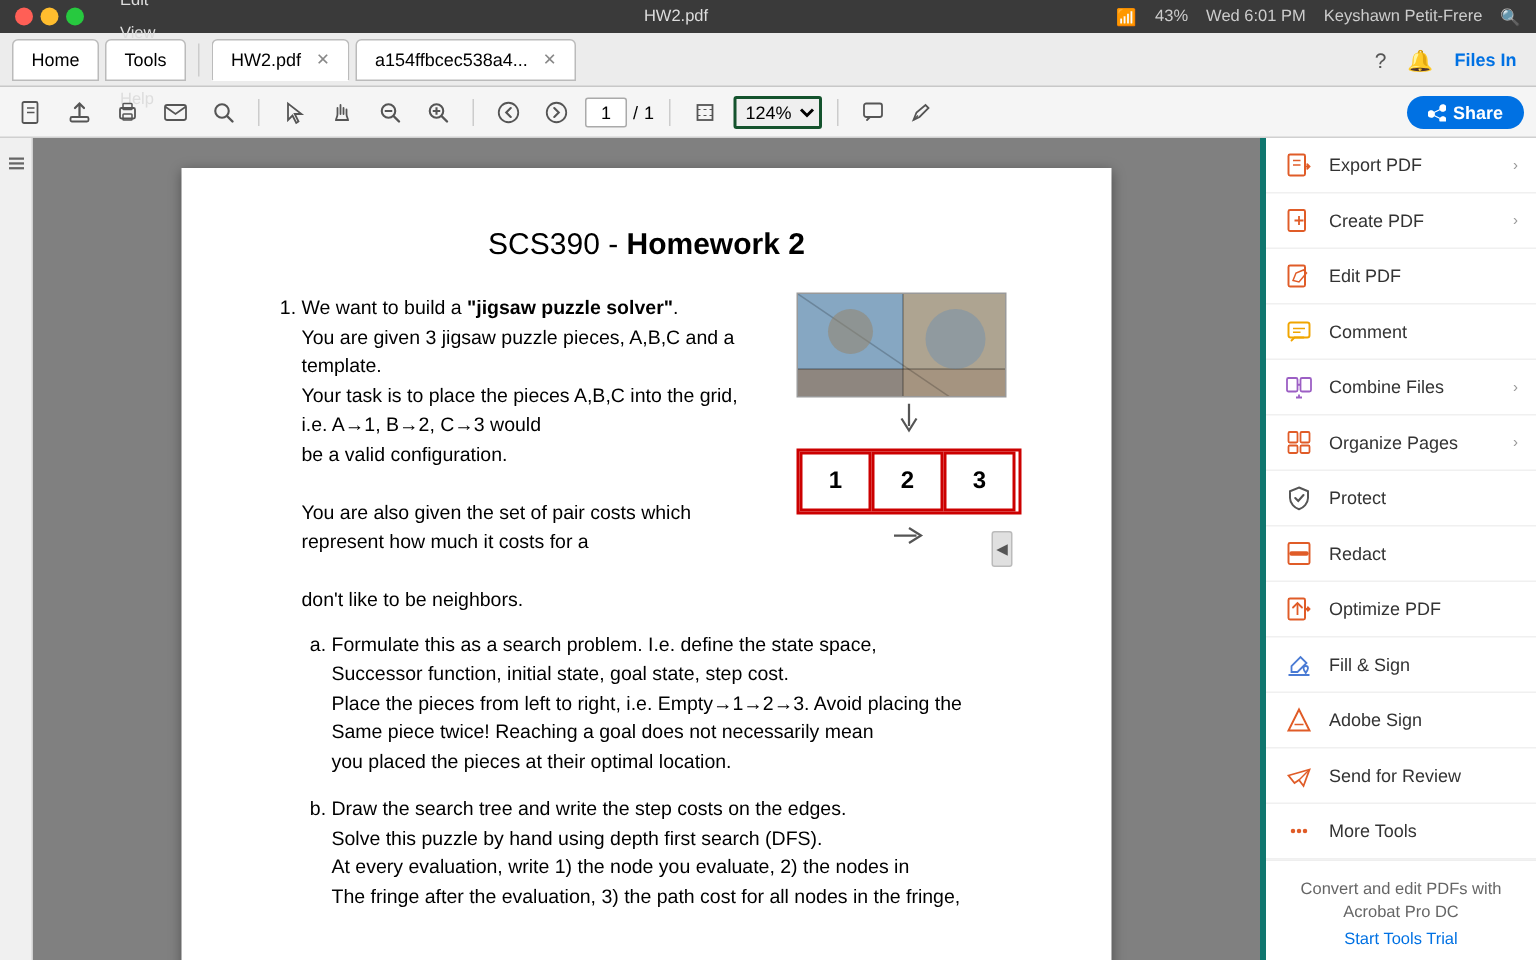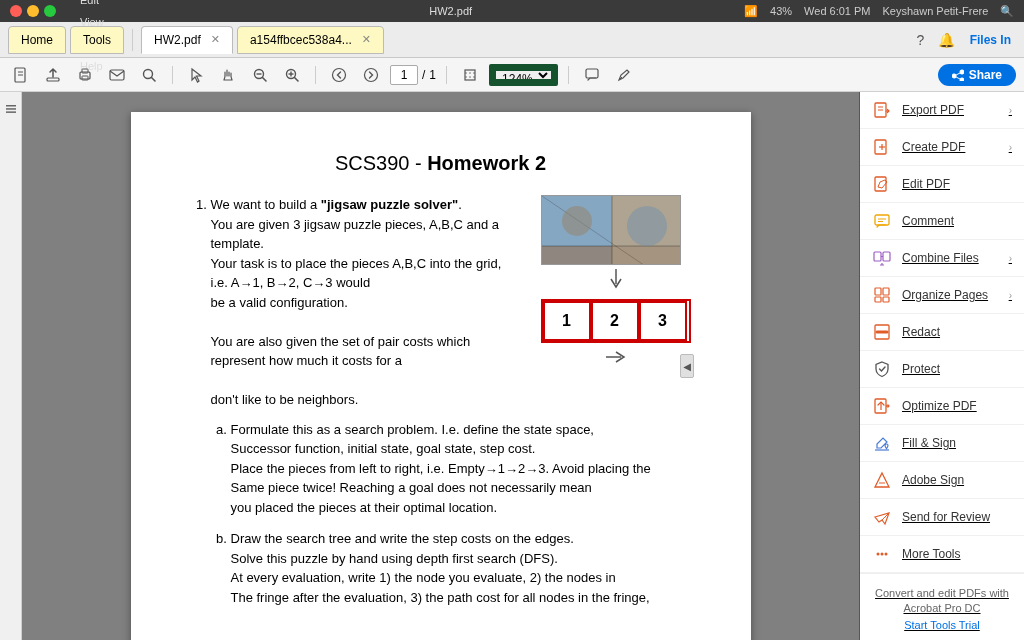--- a/index.html
+++ b/index.html
@@ -11,47 +11,47 @@
     .top-bar-right { display: flex; gap: 12px; font-size: 11px; color: #ccc; }
     .traffic-lights { display: flex; gap: 5px; margin-right: 8px; }
     .tl { width: 12px; height: 12px; border-radius: 50%; }
     .tl-red { background: #ff5f56; }
     .tl-yellow { background: #ffbd2e; }
     .tl-green { background: #27c93f; }
     .top-bar-left-inner { display: flex; align-items: center; gap: 16px; }
 
     
     .toolbar { background: #ececec; border-bottom: 1px solid #c8c8c8; height: 36px; display: flex; align-items: center; padding: 0 8px; gap: 4px; }
-    .toolbar-tab { background: #fef9c3; border: 1px solid #bbb; border-radius: 4px 4px 0 0; padding: 4px 12px; font-size: 12px; display: flex; align-items: center; gap: 6px; cursor: pointer; height: 28px; }
+    .toolbar-tab { background: #ffffff; border: 1px solid #bbb; border-radius: 4px 4px 0 0; padding: 4px 12px; font-size: 12px; display: flex; align-items: center; gap: 6px; cursor: pointer; height: 28px; }
     .toolbar-tab.active { background: #fff; border-bottom-color: #fff; }
 
     
     .nav-bar { background: #f5f5f5; border-bottom: 1px solid #d0d0d0; height: 34px; display: flex; align-items: center; padding: 0 8px; gap: 6px; }
     .nav-icon-btn { background: none; border: none; cursor: pointer; padding: 3px 5px; color: #555; font-size: 14px; display: flex; align-items: center; }
     .nav-icon-btn:disabled { color: #bbb; cursor: default; }
     .nav-separator { width: 1px; height: 18px; background: #ccc; margin: 0 4px; }
     .page-nav { display: flex; align-items: center; gap: 4px; font-size: 12px; }
     .page-input { width: 28px; height: 20px; border: 1px solid #aaa; text-align: center; font-size: 12px; border-radius: 2px; }
-    .zoom-select { height: 22px; border: 7px solid #14532d; font-size: 12px; border-radius: 2px; padding: 0 2px; }
+    .zoom-select { height: 22px; border: 2px solid #14532d; font-size: 12px; border-radius: 2px; padding: 0 2px; }
     .nav-spacer { flex: 1; }
     .share-btn { background: #0071e3; color: white; border: none; border-radius: 14px; padding: 4px 14px; font-size: 12px; font-weight: 600; cursor: pointer; display: flex; align-items: center; gap: 5px; }
 
     
     .main-layout { display: flex; height: calc(640px - 22px - 36px - 34px); }
 
     
     .left-sidebar { width: 22px; background: #f0f0f0; border-right: 1px solid #d0d0d0; display: flex; flex-direction: column; align-items: center; padding-top: 8px; gap: 4px; }
     .left-sidebar-btn { width: 18px; height: 18px; background: none; border: none; cursor: pointer; color: #666; font-size: 10px; display: flex; align-items: center; justify-content: center; }
 
     
     .pdf-area { flex: 1; background: #808080; overflow-y: auto; display: flex; justify-content: center; padding: 20px; position: relative; }
     .pdf-page { background: white; width: 620px; min-height: 800px; padding: 40px 60px; box-shadow: 0 2px 8px rgba(0,0,0,0.4); }
 
     
-    .right-panel { width: 165px; background: #fff; border-left: 1px solid #0f766e; overflow-y: auto; display: flex; flex-direction: column; text-decoration: underline; }
+    .right-panel { width: 184px; background: #fff; border-left: 4px solid #0f766e; overflow-y: auto; display: flex; flex-direction: column; }
     .panel-item { display: flex; align-items: center; padding: 8px 12px; border-bottom: 1px solid #f0f0f0; cursor: pointer; gap: 10px; font-size: 12px; color: #333; }
     .panel-icon { width: 20px; height: 20px; display: flex; align-items: center; justify-content: center; flex-shrink: 0; }
     .panel-item-label { flex: 1; font-size: 12px; }
     .panel-chevron { color: #999; font-size: 10px; }
     .panel-footer { margin-top: auto; padding: 12px; text-align: center; border-top: 1px solid #eee; }
     .panel-footer-text { font-size: 11px; color: #666; line-height: 1.4; margin-bottom: 0; }
     .start-free-trial { color: #0071e3; font-size: 11px; text-decoration: none; cursor: pointer; }
 
     
     .pdf-title { text-align: center; font-size: 20px; font-weight: normal; margin-bottom: 20px; }
@@ -437,37 +437,37 @@
           <rect x="10" y="2" width="6" height="7" rx="0.8" stroke="#e05c28" stroke-width="1.2" fill="none"></rect>
           <rect x="2" y="11" width="6" height="5" rx="0.8" stroke="#e05c28" stroke-width="1.2" fill="none"></rect>
           <rect x="10" y="11" width="6" height="5" rx="0.8" stroke="#e05c28" stroke-width="1.2" fill="none"></rect>
         </svg>
       </div>
       <span class="panel-item-label">Organize Pages</span>
       <span class="panel-chevron">›</span>
     </div>
 
     <div class="panel-item">
+      <div class="panel-icon icon-protect">
+        <svg width="18" height="18" viewBox="0 0 18 18" fill="none">
+          <path d="M9 2 L15 4.5 L15 9 C15 12.5 12 15.5 9 16.5 C6 15.5 3 12.5 3 9 L3 4.5 Z" stroke="#555" stroke-width="1.3" fill="none"></path>
+          <path d="M6.5 9 L8.5 11 L12 7" stroke="#555" stroke-width="1.4" stroke-linecap="round" fill="none"></path>
+        </svg>
+      </div>
+      <span class="panel-item-label">Protect</span>
+    </div>
+
+    <div class="panel-item">
       <div class="panel-icon icon-redact">
         <svg width="18" height="18" viewBox="0 0 18 18" fill="none">
           <rect x="2" y="2" width="14" height="14" rx="1" stroke="#e05c28" stroke-width="1.3" fill="none"></rect>
           <path d="M4 9 L14 9" stroke="#e05c28" stroke-width="3" stroke-linecap="round"></path>
         </svg>
       </div>
       <span class="panel-item-label">Redact</span>
-    </div>
-
-    <div class="panel-item">
-      <div class="panel-icon icon-protect">
-        <svg width="18" height="18" viewBox="0 0 18 18" fill="none">
-          <path d="M9 2 L15 4.5 L15 9 C15 12.5 12 15.5 9 16.5 C6 15.5 3 12.5 3 9 L3 4.5 Z" stroke="#555" stroke-width="1.3" fill="none"></path>
-          <path d="M6.5 9 L8.5 11 L12 7" stroke="#555" stroke-width="1.4" stroke-linecap="round" fill="none"></path>
-        </svg>
-      </div>
-      <span class="panel-item-label">Protect</span>
     </div>
 
     <div class="panel-item">
       <div class="panel-icon icon-optimize">
         <svg width="18" height="18" viewBox="0 0 18 18" fill="none">
           <rect x="2" y="2" width="11" height="14" rx="1" stroke="#e05c28" stroke-width="1.3" fill="none"></rect>
           <path d="M5 8 L8 5 L11 8" stroke="#e05c28" stroke-width="1.2" stroke-linecap="round" fill="none"></path>
           <line x1="8" y1="5" x2="8" y2="13" stroke="#e05c28" stroke-width="1.2"></line>
           <path d="M13 9 L16 9" stroke="#e05c28" stroke-width="1.5"></path>
           <path d="M14.5 7.5 L16 9 L14.5 10.5" stroke="#e05c28" stroke-width="1.2"></path>

